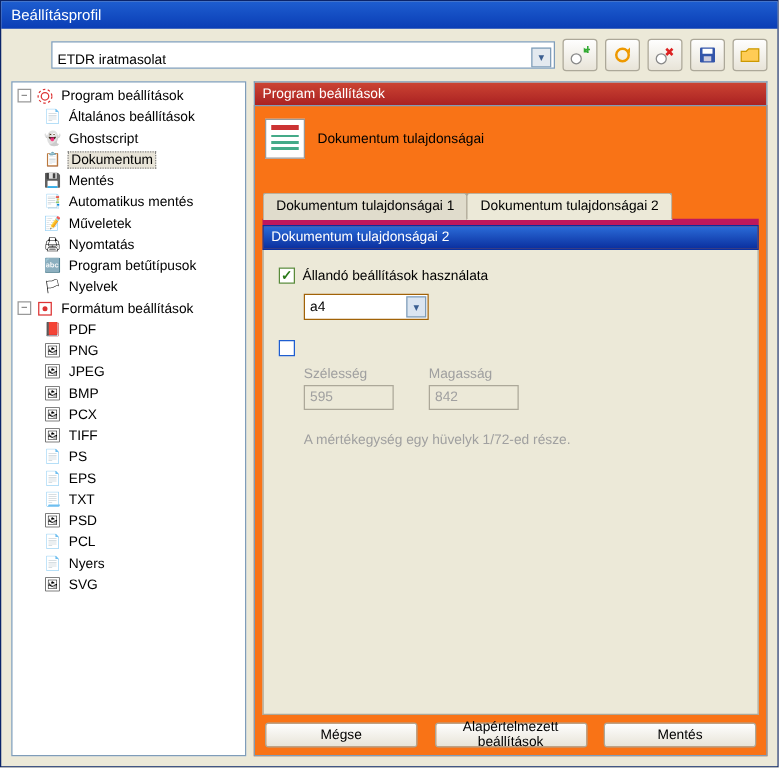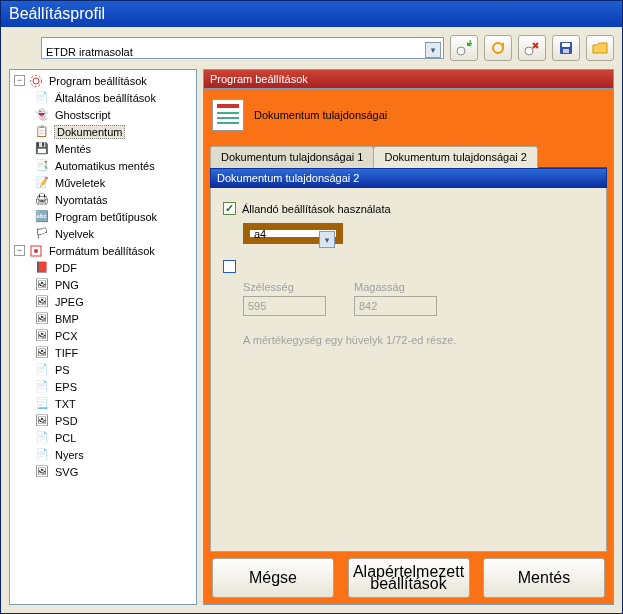--- a/index.html
+++ b/index.html
@@ -3,58 +3,58 @@
 <meta charset="utf-8">
 <style>
   * { box-sizing: border-box; font-family: Tahoma, sans-serif; font-size: 11px; }
   body { margin: 0; background: #ece9d8; }
   .window { width: 623px; height: 614px; border: 1px solid #0a246a; background: #ece9d8; display: flex; flex-direction: column; }
   .titlebar { height: 28px; background: linear-gradient(to bottom, #3a81f5 0%, #1e5ed0 50%, #0a3db5 100%); display: flex; align-items: center; padding: 0 4px 0 6px; color: #fff; font-weight: bold; font-size: 13px; }
   .titlebar .ticon { width: 16px; height: 16px; background: #fff; border: 1px solid #3a81f5; margin-right: 5px; border-radius: 2px; position: relative; }
   .titlebar .ticon::after { content:""; position:absolute; inset:3px; border:1px solid #d00; border-top:3px solid #d00;}
   .titlebar .spacer { flex: 1; }
   .close-btn { width: 22px; height: 22px; background: linear-gradient(to bottom,#f88,#d33); border: 1px solid #a00; border-radius: 3px; color:#fff; display:flex; align-items:center; justify-content:center; font-weight:bold; font-size:13px; cursor:pointer;}
-  .subheader { background: linear-gradient(to bottom,#1e5ed0,#0a3db5); color:#fff; padding: 4px 8px; font-size:16px;}
+  .subheader { background: linear-gradient(to bottom,#1e5ed0,#0a3db5); color:#fff; padding: 4px 8px; font-size:12px;}
   .toolbar-row { display:flex; align-items:center; padding: 8px; gap:6px;}
   .profile-select { flex:1; height:22px; border:1px solid #7f9db9; background:#fff; display:flex; align-items:flex-end; padding:0 4px; position:relative; cursor:pointer;margin-left:32px;}
   .profile-select .dd { width:16px; height:16px; border:1px solid #7f9db9; background:#e3e9ef; position:absolute; right:2px; display:flex; align-items:center; justify-content:center; font-size:9px; color:#3b5e91;}
   .tbtn { width:28px; height:26px; border:1px solid #aca899; background:linear-gradient(#fefefe,#e8e4d8); border-radius:3px; display:flex; align-items:center; justify-content:center; cursor:pointer;}
   .body-row { flex:1; display:flex; padding: 0 8px 8px 8px; gap:6px; min-height:0;}
   .tree { width:188px; border:1px solid #7f9db9; background:#fff; overflow:auto; padding:2px;}
   .tnode { display:flex; align-items:center; height:17px; padding-left:2px; white-space:nowrap; cursor:pointer;}
   .tnode.child { padding-left:22px;}
   .tnode .exp { width:11px; height:11px; border:1px solid #999; font-size:9px; line-height:9px; text-align:center; margin-right:3px; background:#fff; color:#555;}
   .tnode .ico { width:16px; height:14px; margin-right:4px; display:inline-flex; align-items:center; justify-content:center; font-size:11px;}
   .tnode.selected span.lbl { background:#e8e4d8; border:1px dotted #888; padding:0 2px;}
   .lbl { padding:0 1px;}
   .right { flex:1; display:flex; flex-direction:column; min-width:0;}
   .section-hdr { background:linear-gradient(to bottom,#c43,#a22); color:#fff; padding:3px 6px; border:1px solid #7f9db9; border-bottom:none; font-size:11px;}
   .section-body { border:1px solid #7f9db9; background:#f97316; flex:1; display:flex; flex-direction:column; padding:6px;}
   .doc-title-row { display:flex; align-items:center; gap:10px; padding:4px 2px 10px 2px;}
   .doc-title-row .big-ico { width:32px; height:32px; border:1px solid #999; background:#fff; position:relative;}
   .doc-title-row .big-ico::before{content:"";position:absolute;left:4px;right:4px;top:4px;height:4px;background:#c33;}
   .doc-title-row .big-ico::after{content:"";position:absolute;left:4px;right:4px;top:12px;bottom:4px;background:repeating-linear-gradient(#4a8 0 2px,transparent 2px 5px);}
-  .tabs { display:flex; border-bottom:1px solid #be185d; gap:0; margin-top:4px;}
+  .tabs { display:flex; border-bottom:5px solid #be185d; gap:0; margin-top:16px;}
   .tab { padding:4px 10px; border:1px solid #aca899; border-bottom:none; background:#ece9d8; border-radius:3px 3px 0 0; cursor:pointer; position:relative; top:1px; margin-right:-1px;}
   .tab.active { background:#ece9d8; border-bottom:1px solid #ece9d8; z-index:2;}
   .tab.inactive { background:#e0dccc;}
   .panel-hdr { background:linear-gradient(to bottom,#2b6cd8,#0a2f9f); color:#fff; padding:3px 6px; border:1px solid #0a2f9f; margin-top:0;}
   .panel-body { border:1px solid #aca899; border-top:none; flex:1; padding:10px 12px; background:#ece9d8;}
   .chk-row { display:flex; align-items:center; gap:6px; margin:4px 0 8px 0;}
   .chk { width:13px; height:13px; border:1px solid #5a8a3a; background:#fff; display:flex; align-items:center; justify-content:center; color:#2a7a1a; font-size:11px; font-weight:bold; cursor:pointer;}
   .chk.empty { border-color:#1e5ed0; color:transparent;}
-  .combo { width:100px; height:21px; border:7px solid #a16207; background:#fff; display:flex; align-items:center; padding:0 4px; margin-left:20px; position:relative; cursor:pointer;}
+  .combo { width:100px; height:21px; border:1px solid #a16207; background:#fff; display:flex; align-items:center; padding:0 4px; margin-left:20px; position:relative; cursor:pointer;}
   .combo .dd { width:16px; height:17px; border:1px solid #7f9db9; background:#dbe5f1; position:absolute; right:1px; top:1px; display:flex; align-items:center; justify-content:center; font-size:9px; color:#3b5e91;}
   .dim-row { display:flex; gap:28px; margin-left:20px; margin-top:6px;}
   .dim-col { display:flex; flex-direction:column; gap:3px;}
   .dim-col .dlabel{ color:#a0a0a0;}
-  .dim-input { width:83px; height:20px; border:1px solid #aca899; background:#ece9d8; padding:2px 4px; color:#a0a0a0;}
+  .dim-input { width:72px; height:20px; border:1px solid #aca899; background:#ece9d8; padding:2px 4px; color:#a0a0a0;}
   .hint { color:#a0a0a0; margin:18px 0 0 20px;}
   .btn-row { display:flex; justify-content:space-between; padding:6px 2px 0 2px; gap:10px;}
-  .pbtn { width:122px; height:40px; border:1px solid #aca899; background:linear-gradient(#fefefe,#e8e4d8); border-radius:3px; display:flex; align-items:center; justify-content:center; text-align:center; cursor:pointer; font-size:16px; line-height:12px;}
+  .pbtn { width:122px; height:20px; border:1px solid #aca899; background:linear-gradient(#fefefe,#e8e4d8); border-radius:3px; display:flex; align-items:center; justify-content:center; text-align:center; cursor:pointer; font-size:11px; line-height:12px;}
   svg { display:block;}
 </style>
 </head>
 <body>
 
 <div class="window">
   <div class="subheader">Beállításprofil</div>
 
   <div class="toolbar-row">
     <div class="profile-select">

